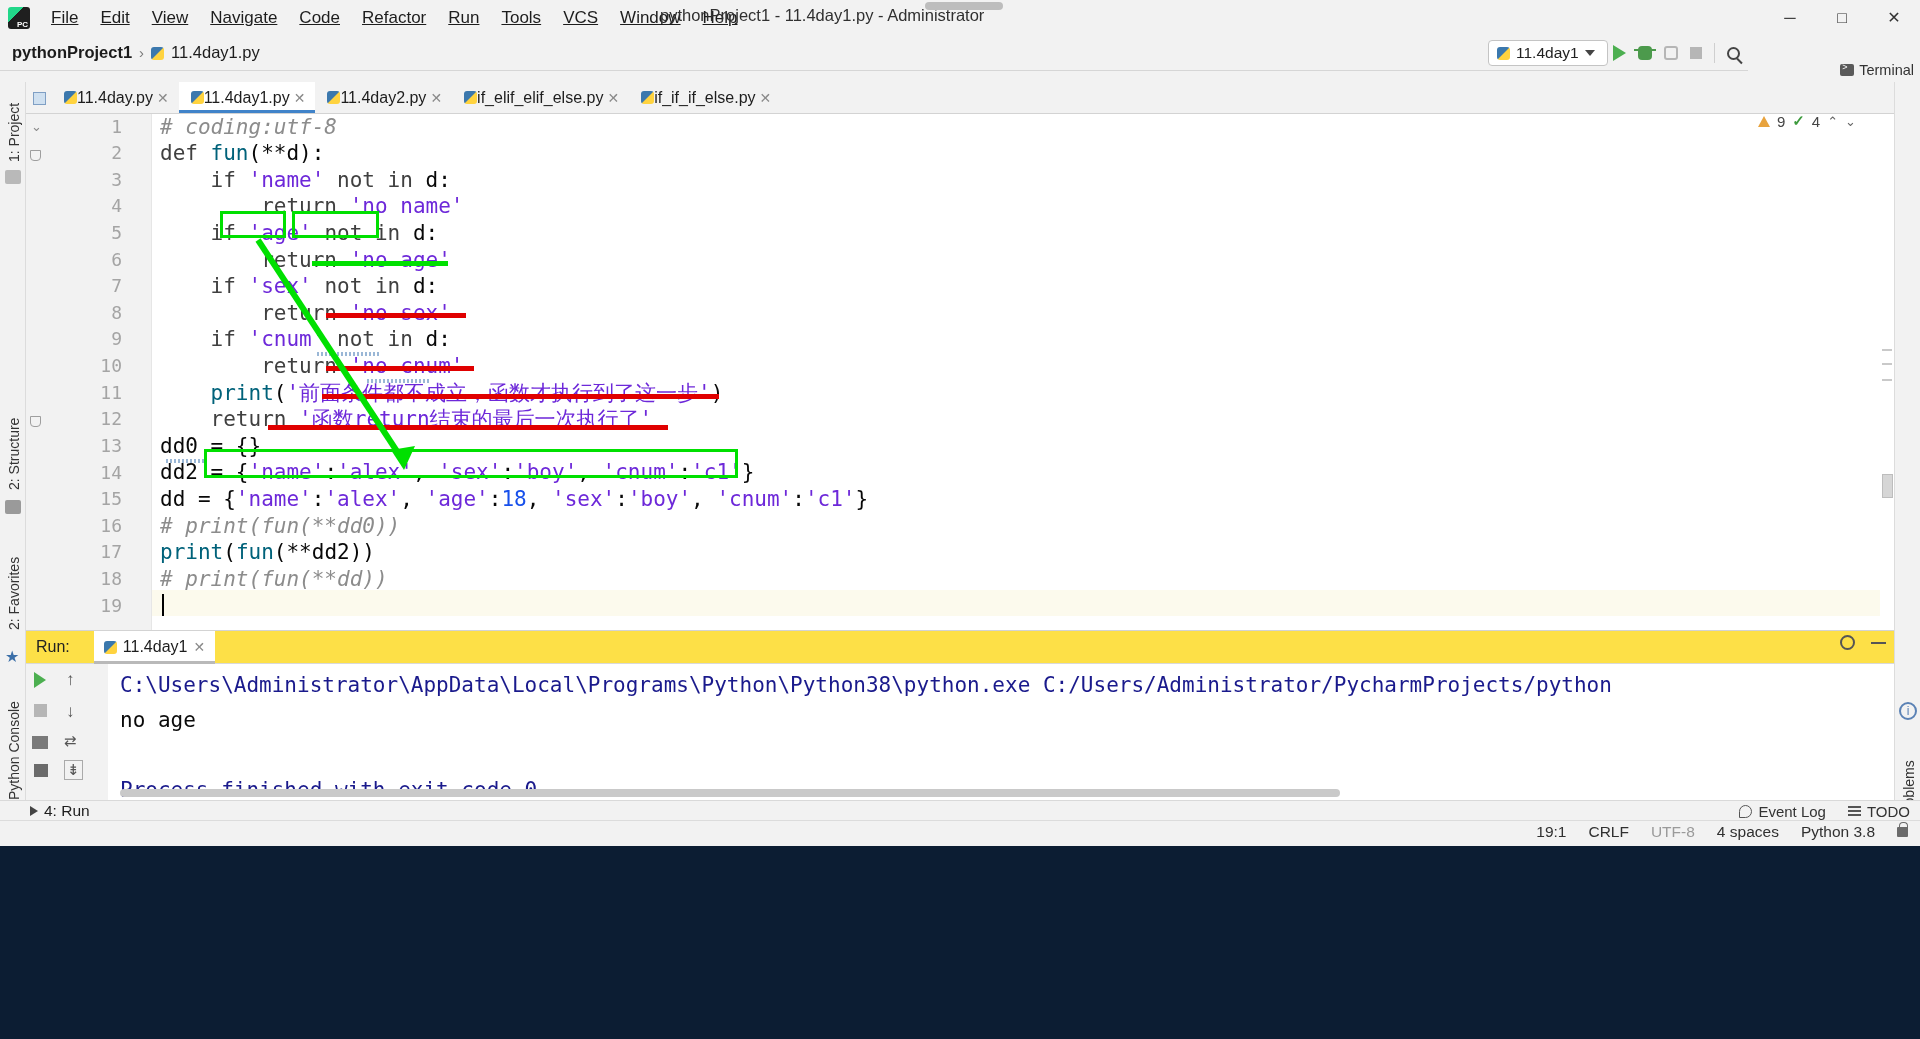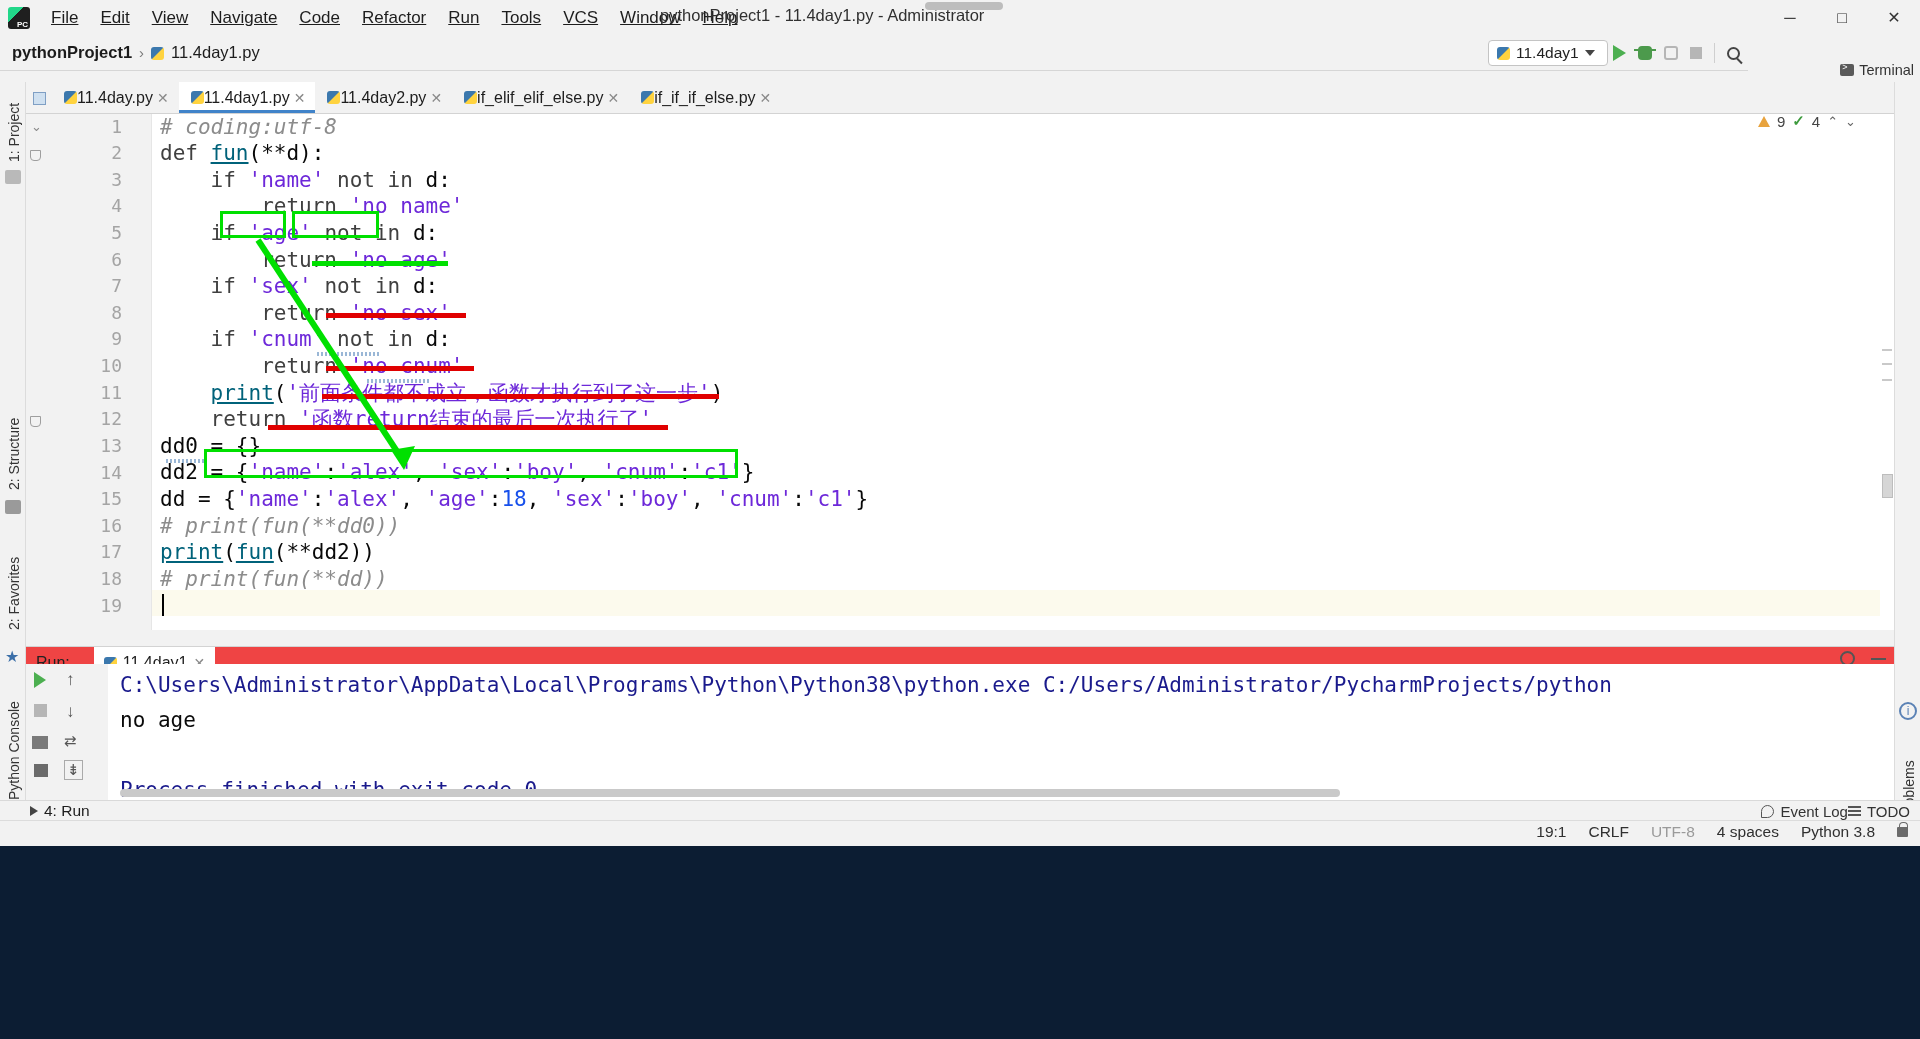--- a/index.html
+++ b/index.html
@@ -82,21 +82,21 @@
   .gutter-num  { position:absolute; left:22px; top:0; width:82px; height:516px; background:#f2f2f2; }
   .gutter-mark { position:absolute; left:104px; top:0; width:22px; height:516px; background:#f2f2f2; border-right:1px solid #e6e6e6;}
   .code-area { position:absolute; left:126px; top:0; right:0; height:516px; background:#fff; }
   .ln { position:absolute; right:8px; font-family:"DejaVu Sans Mono", monospace; font-size:18px; color:#a4a4a4; }
   .cl { position:absolute; left:8px; white-space:pre; font-family:"DejaVu Sans Mono","DejaVu Sans",monospace;
         font-size:21px; line-height:26.6px; letter-spacing:0px; }
   .kw   { color:#404040; }
   .str  { color:#6d28d9; }
   .num  { color:#1750eb; }
   .cmt  { color:#8c8c8c; font-style:italic; }
-  .fn   { color:#00627a;text-decoration:underline; }
+  .fn   { color:#00627a; }
   .pl   { color:#080808; }
   .row-hl { position:absolute; left:0; right:0; height:26px; background:#fcfaed; }
   .fold-tri { position:absolute; width:11px; height:11px; }
   .caret { position:absolute; width:1.6px; background:#000; height:22px; }
 
   
   .inspect { position:absolute; right:64px; top:112px; display:flex; align-items:center; gap:7px; font-size:15px; color:#444;}
   .warn-tri { width:0;height:0;border-left:6px solid transparent;border-right:6px solid transparent;border-bottom:11px solid #e8a33d;}
   .ok-check { color:#3c9a3c; font-size:15px; font-weight:bold;}
   .chev { font-size:13px; color:#666; }
@@ -107,21 +107,21 @@
   .sthumb { position:absolute; right:1px; width:11px; height:24px; background:#d6d6d6; border:1px solid #bdbdbd;}
 
   
   .ann { position:absolute; pointer-events:none; }
   .gbox { border:3px solid #00e000; }
   .gline { background:#00e000; height:5px; }
   .rline { background:#e00000; height:5px; }
 
   
   .runpanel { position:absolute; left:26px; top:630px; width:1868px; height:170px; }
-  .runhead { position:absolute; left:0; top:16px; width:1868px; height:34px; background:#ef4444;
+  .runhead { position:absolute; left:0; top:0; width:1868px; height:34px; background:#fde047;
              border-top:1px solid #d3d3d3; border-bottom:1px solid #d9d9d9; display:flex; align-items:center;}
   .runhead .rlabel { margin-left:10px; font-size:16px; color:#222; }
   .runtab { margin-left:24px; height:33px; display:flex; align-items:center; gap:6px; padding:0 10px;
             font-size:16px; background:#fff; position:relative;}
   .runtab:after{content:"";position:absolute;left:0;right:0;bottom:0;height:3px;background:#b9b9b9;}
   .run-tools { position:absolute; right:8px; top:4px; display:flex; align-items:center; gap:16px;}
   .gear { width:15px;height:15px;border:2px solid #555;border-radius:50%;}
   .minus { width:15px;height:2px;background:#555;}
 
   .console { position:absolute; left:0; top:34px; width:1868px; height:136px; background:#fff; }
@@ -129,21 +129,21 @@
   .ctext { position:absolute; left:0; white-space:pre; font-family:"DejaVu Sans Mono", monospace;
            font-size:21px; color:#1a1a8c; letter-spacing:0px; }
   .ctext.blk { color:#0a0a0a; }
   .hscroll { position:absolute; left:94px; bottom:3px; width:1220px; height:8px; background:#c9c9c9; border-radius:4px;}
 
   
   .bottombar { position:absolute; left:0; top:800px; width:1920px; height:26px; background:#f2f2f2;
                border-top:1px solid #d9d9d9; }
   .runbtn-bottom { position:absolute; left:30px; top:802px; display:flex; align-items:center; gap:6px; font-size:15.5px;}
   .tri-sm { width:0;height:0;border-left:8px solid #444;border-top:5px solid transparent;border-bottom:5px solid transparent;}
-  .right-status { position:absolute; right:10px; top:803px; display:flex; align-items:center; font-size:15px; color:#333;}
+  .right-status { position:absolute; right:10px; top:803px; display:flex; align-items:center; gap:22px; font-size:15px; color:#333;}
   .ev-ic { width:13px;height:13px;border:1.6px solid #555;border-radius:50% 50% 50% 0;}
   .todo-ic { width:13px;height:11px;background:repeating-linear-gradient(#555 0 2px,transparent 2px 4px);}
 
   .statusbar2 { position:absolute; left:0; top:820px; width:1920px; height:26px; background:#f2f2f2; border-top:1px solid #dcdcdc;}
   .sb2-right { position:absolute; right:12px; top:823px; display:flex; align-items:center; gap:22px; font-size:15.5px; color:#303030;}
   .muted { color:#9a9a9a; }
   .lock-ic { width:11px;height:10px;background:#6b6b6b;border-radius:1px;position:relative;}
   .lock-ic:before{content:"";position:absolute;left:2px;top:-5px;width:7px;height:6px;border:1.6px solid #6b6b6b;border-bottom:none;border-radius:4px 4px 0 0;}
 
   

